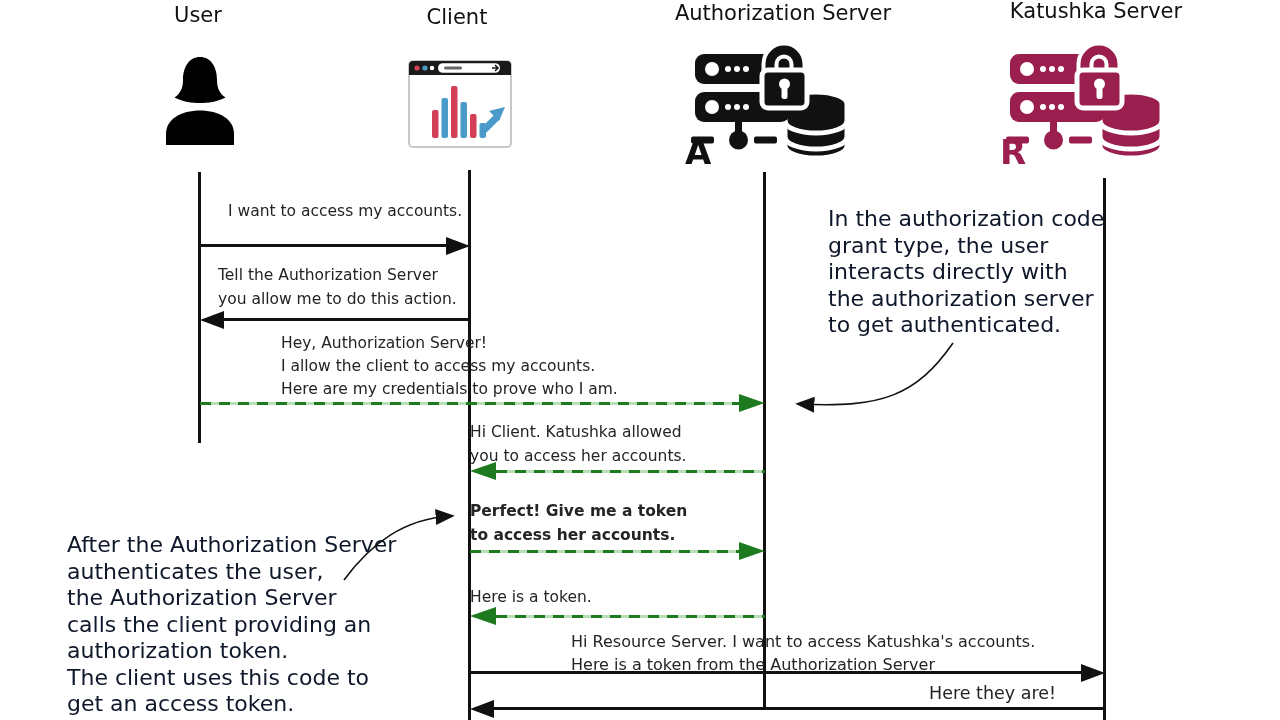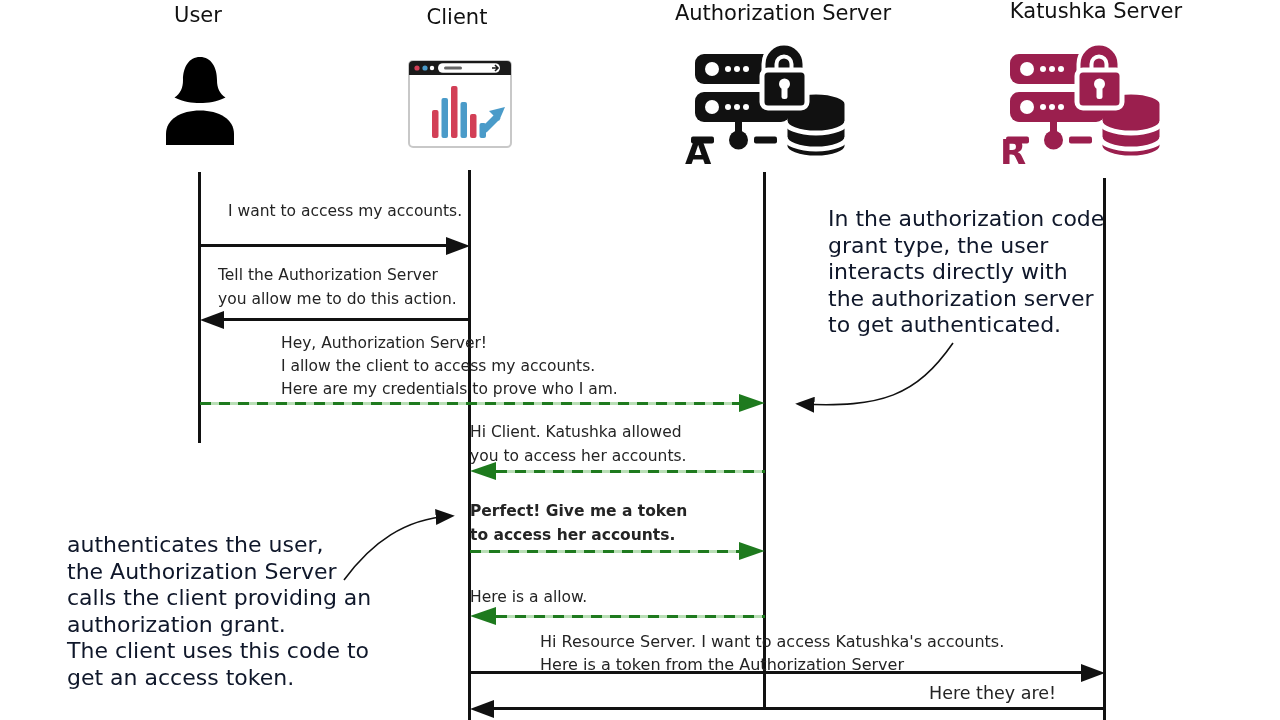--- a/index.html
+++ b/index.html
@@ -178,26 +178,26 @@
   <div class="abs head-l-green" style="left:470px;top:462px;"></div>
 
   <div class="abs msg lh24 center" style="left:470px;top:499px;width:295px;font-weight:bold;">
     <div>Perfect! Give me a token</div>
     <div>to access her accounts.</div>
   </div>
   <div class="abs gline" style="left:470px;top:550px;width:269px;"></div>
   <div class="abs head-r-green" style="left:739px;top:542px;"></div>
 
   <div class="abs msg center" style="left:470px;top:586px;width:295px;">
-    <div>Here is a allow.</div>
+    <div>Here is a token.</div>
   </div>
   <div class="abs gline" style="left:496px;top:615px;width:269px;"></div>
   <div class="abs head-l-green" style="left:470px;top:607px;"></div>
 
-  <div class="abs msg" style="left:540px;top:630px;font-size:16px;">
+  <div class="abs msg" style="left:571px;top:630px;font-size:16px;">
     <div>Hi Resource Server. I want to access Katushka's accounts.</div>
     <div>Here is a token from the Authorization Server</div>
   </div>
   <div class="abs sline" style="left:470px;top:671px;width:613px;"></div>
   <div class="abs head-r-black" style="left:1081px;top:664px;"></div>
 
   <div class="abs msg right" style="left:756px;top:682px;width:300px;font-size:17.5px;">
     <div>Here they are!</div>
   </div>
   <div class="abs sline" style="left:492px;top:707px;width:613px;"></div>
@@ -205,24 +205,25 @@
 
   <div class="abs ann" style="left:828px;top:206px;">
     <div>In the authorization code</div>
     <div>grant type, the user</div>
     <div>interacts directly with</div>
     <div>the authorization server</div>
     <div>to get authenticated.</div>
   </div>
 
   <div class="abs ann" style="left:67px;top:532px;">
+    <div>After the Authorization Server</div>
     <div>authenticates the user,</div>
     <div>the Authorization Server</div>
     <div>calls the client providing an</div>
-    <div>authorization grant.</div>
+    <div>authorization token.</div>
     <div>The client uses this code to</div>
     <div>get an access token.</div>
   </div>
 
   <svg class="abs" style="left:0;top:0;pointer-events:none;" width="1280" height="720" viewBox="0 0 1280 720">
     <defs>
       <marker id="ah" markerWidth="12" markerHeight="10" refX="9" refY="5" orient="auto">
         <polygon points="0,0 12,5 0,10" fill="#111"></polygon>
       </marker>
     </defs>

